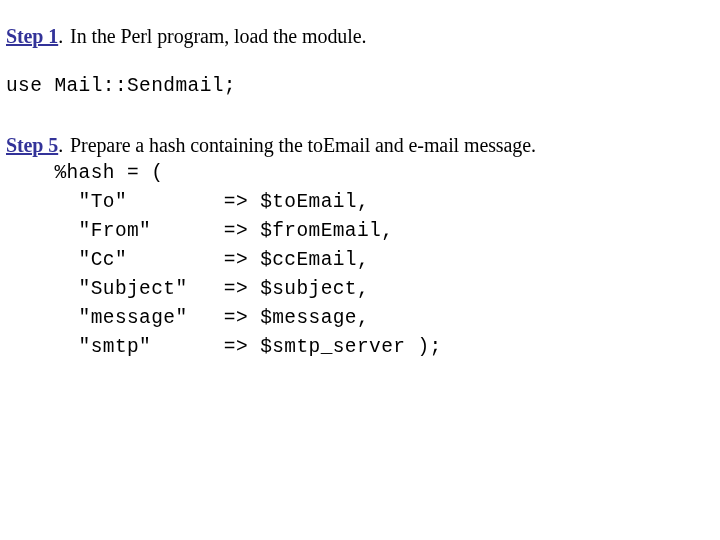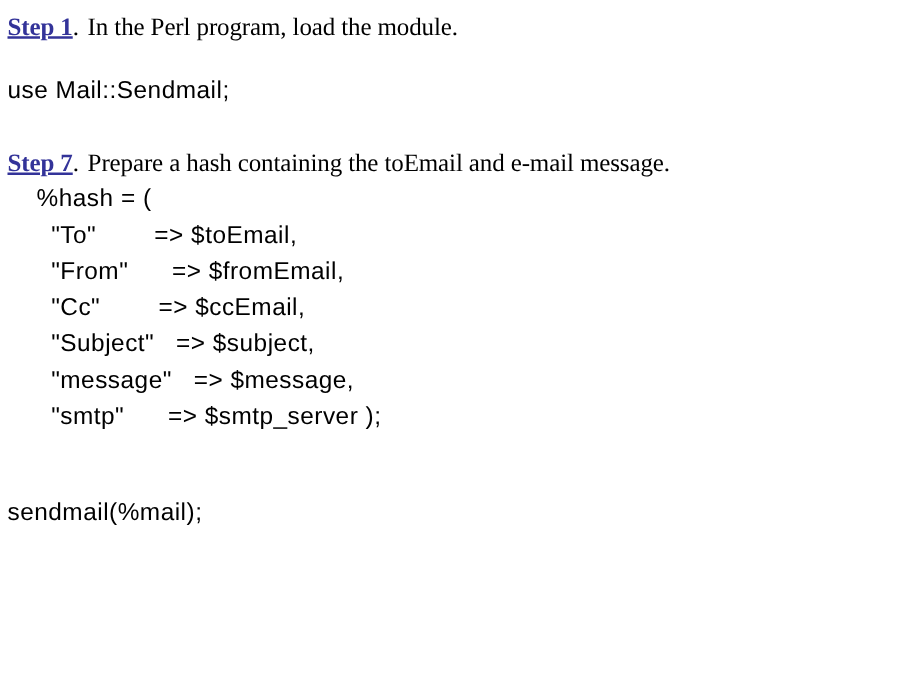--- a/index.html
+++ b/index.html
@@ -12,21 +12,21 @@
     height: 540px;
     background: #ffffff;
     font-family: "Liberation Serif", "DejaVu Serif", serif;
     overflow: hidden;
   }
   .slide {
     position: relative;
     width: 720px;
     height: 540px;
     box-sizing: border-box;
-    padding: 8px 0 0 6px;
+    padding: 22px 0 0 6px;
   }
 
   
   .step-line {
     font-family: "Liberation Serif", "DejaVu Serif", serif;
     font-size: 20px;
     line-height: 28px;
     color: #000000;
     white-space: nowrap;
     letter-spacing: -0.1px;
@@ -40,21 +40,21 @@
   .step-rest {
     color: #000000;
   }
   .step-gap {
     display: inline-block;
     width: 7px;
   }
 
   
   .code-line {
-    font-family: Liberation Sans, sans-serif;
+    font-family: Liberation Mono, monospace;
     font-size: 19.5px;
     line-height: 29px;
     color: #000000;
     white-space: pre;
     letter-spacing: 0.4px;
   }
   .sp-22 { height: 22px; }
   .sp-26 { height: 26px; }
   .sp-30 { height: 30px; }
 </style>
@@ -67,31 +67,30 @@
     <span class="step-label">Step 1</span><span class="step-rest">.</span><span class="step-gap"></span><span class="step-rest">In the Perl program, load the module.</span>
   </div>
 
   <div class="sp-22"></div>
 
   <div class="code-line">use Mail::Sendmail;</div>
 
   <div class="sp-30"></div>
 
   <div class="step-line">
-    <span class="step-label">Step 7</span><span class="step-rest">.</span><span class="step-gap"></span><span class="step-rest">Prepare a hash containing the toEmail and e-mail message.</span>
+    <span class="step-label">Step 5</span><span class="step-rest">.</span><span class="step-gap"></span><span class="step-rest">Prepare a hash containing the toEmail and e-mail message.</span>
   </div>
 
   <div class="code-line">    %hash = (</div>
   <div class="code-line">      "To"        =&gt; $toEmail,</div>
   <div class="code-line">      "From"      =&gt; $fromEmail,</div>
   <div class="code-line">      "Cc"        =&gt; $ccEmail,</div>
   <div class="code-line">      "Subject"   =&gt; $subject,</div>
   <div class="code-line">      "message"   =&gt; $message,</div>
   <div class="code-line">      "smtp"      =&gt; $smtp_server );</div>
 
   <div class="sp-26"></div>
 
 
   <div class="sp-22"></div>
 
-  <div class="code-line">sendmail(%mail);</div>
 
 </div>
 
 </body></html>

